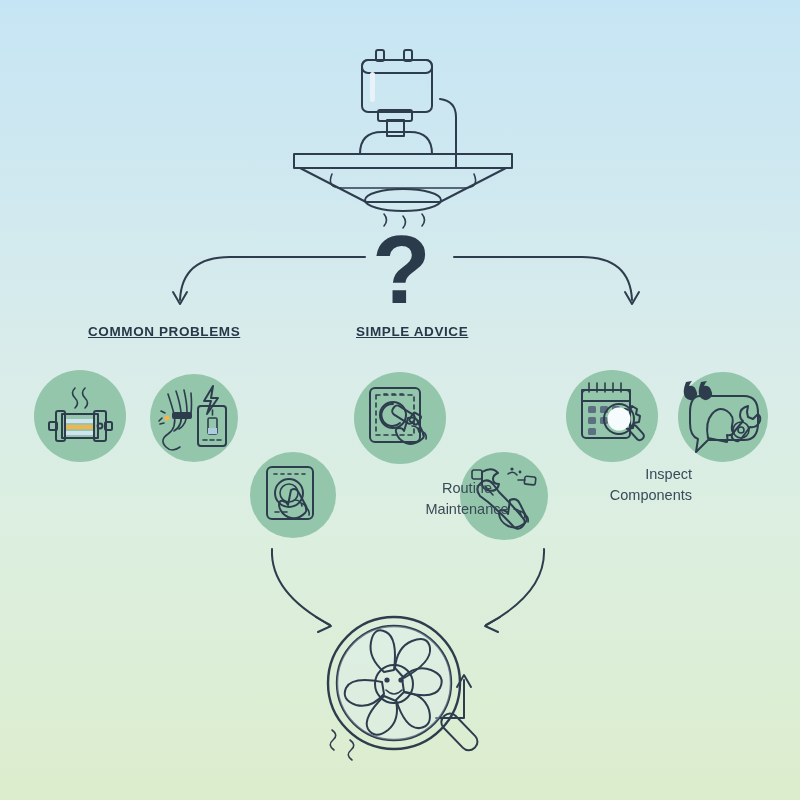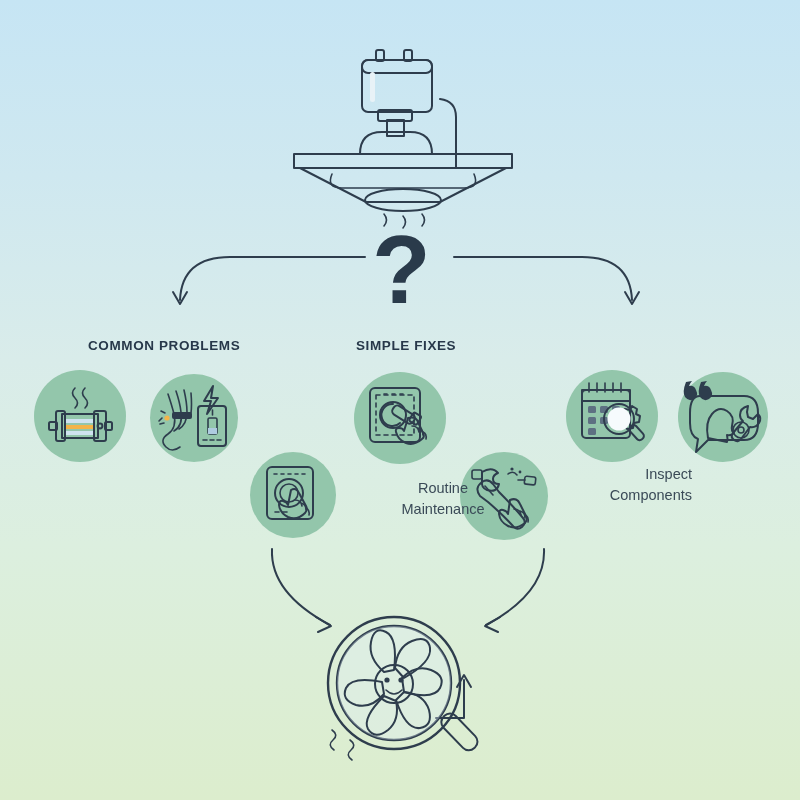--- a/index.html
+++ b/index.html
@@ -8,42 +8,42 @@
     font-family:"Liberation Sans", sans-serif;
   }
   #stage{
     position:relative;width:800px;height:800px;
     background:linear-gradient(180deg,#c6e5f4 0%,#cfe8f0 22%,#d9ecea 45%,#dcefdf 68%,#dcedcd 100%);
   }
   .abs{position:absolute;}
 
   
   .sec-head{
-    position:absolute;top:338px;
+    position:absolute;top:324px;
     font-size:13.5px;font-weight:bold;letter-spacing:.6px;
-    color:#27384a;white-space:nowrap;
+    color:#27384a;white-space:nowrap;text-decoration:underline;
   }
   #head-common{left:88px;}
   #head-fixes{left:356px;}
   #head-prevent{left:560px;}
 
   
   .bubble{
     position:absolute;border-radius:50%;
     background:#93c6ab;
     display:flex;align-items:center;justify-content:center;
   }
 
   
   .caption{
     position:absolute;text-align:center;
     font-size:14.5px;color:#3a4a57;line-height:1.45;
     width:130px;white-space:pre-line;
   }
-  #cap-routine{left:330px;top:478px;padding-left:48px;}
+  #cap-routine{left:354px;top:478px;padding-left:48px;}
   #cap-inspect{left:562px;top:464px;text-align:right;}
 
   svg{display:block;overflow:visible;}
   .ink{stroke:#2e3d4d;fill:none;stroke-width:2;stroke-linecap:round;stroke-linejoin:round;}
   .ink-thin{stroke:#2e3d4d;fill:none;stroke-width:1.6;stroke-linecap:round;stroke-linejoin:round;}
   .qmark{font-size:96px;font-weight:bold;color:#2a3b4b;line-height:1;}
 </style>
 </head>
 <body>
 
@@ -90,21 +90,21 @@
     </svg>
   </div>
   <div class="abs" style="left:452px;top:248px;">
     <svg width="200" height="70" viewBox="0 0 200 70">
       <path class="ink" stroke-width="2.2" d="M2 9 H130 Q178 9 180 52"></path>
       <path class="ink" stroke-width="2.2" d="M173 44 L180 56 L187 44"></path>
     </svg>
   </div>
 
   <div class="sec-head" id="head-common">COMMON PROBLEMS</div>
-  <div class="sec-head" id="head-fixes">SIMPLE FIXES</div>
+  <div class="sec-head" id="head-fixes">SIMPLE ADVICE</div>
 
   <div class="bubble" style="left:34px;top:370px;width:92px;height:92px;">
     <svg width="72" height="72" viewBox="0 0 72 72">
       <path class="ink-thin" d="M31 8 q-5 5 0 10 q5 5 0 10"></path>
       <path class="ink-thin" d="M41 8 q-5 5 0 10 q5 5 0 10"></path>
       <rect x="18" y="34" width="36" height="24" fill="#aecbe0" class="ink"></rect>
       <rect x="22" y="39" width="28" height="4" fill="#cfe3f0" stroke="none"></rect>
       <rect x="22" y="45" width="28" height="4" fill="#f3b44a" stroke="none"></rect>
       <rect x="22" y="51" width="28" height="4" fill="#cfe3f0" stroke="none"></rect>
       <rect x="12" y="31" width="9" height="30" rx="2" fill="#cfe3f0" class="ink"></rect>

